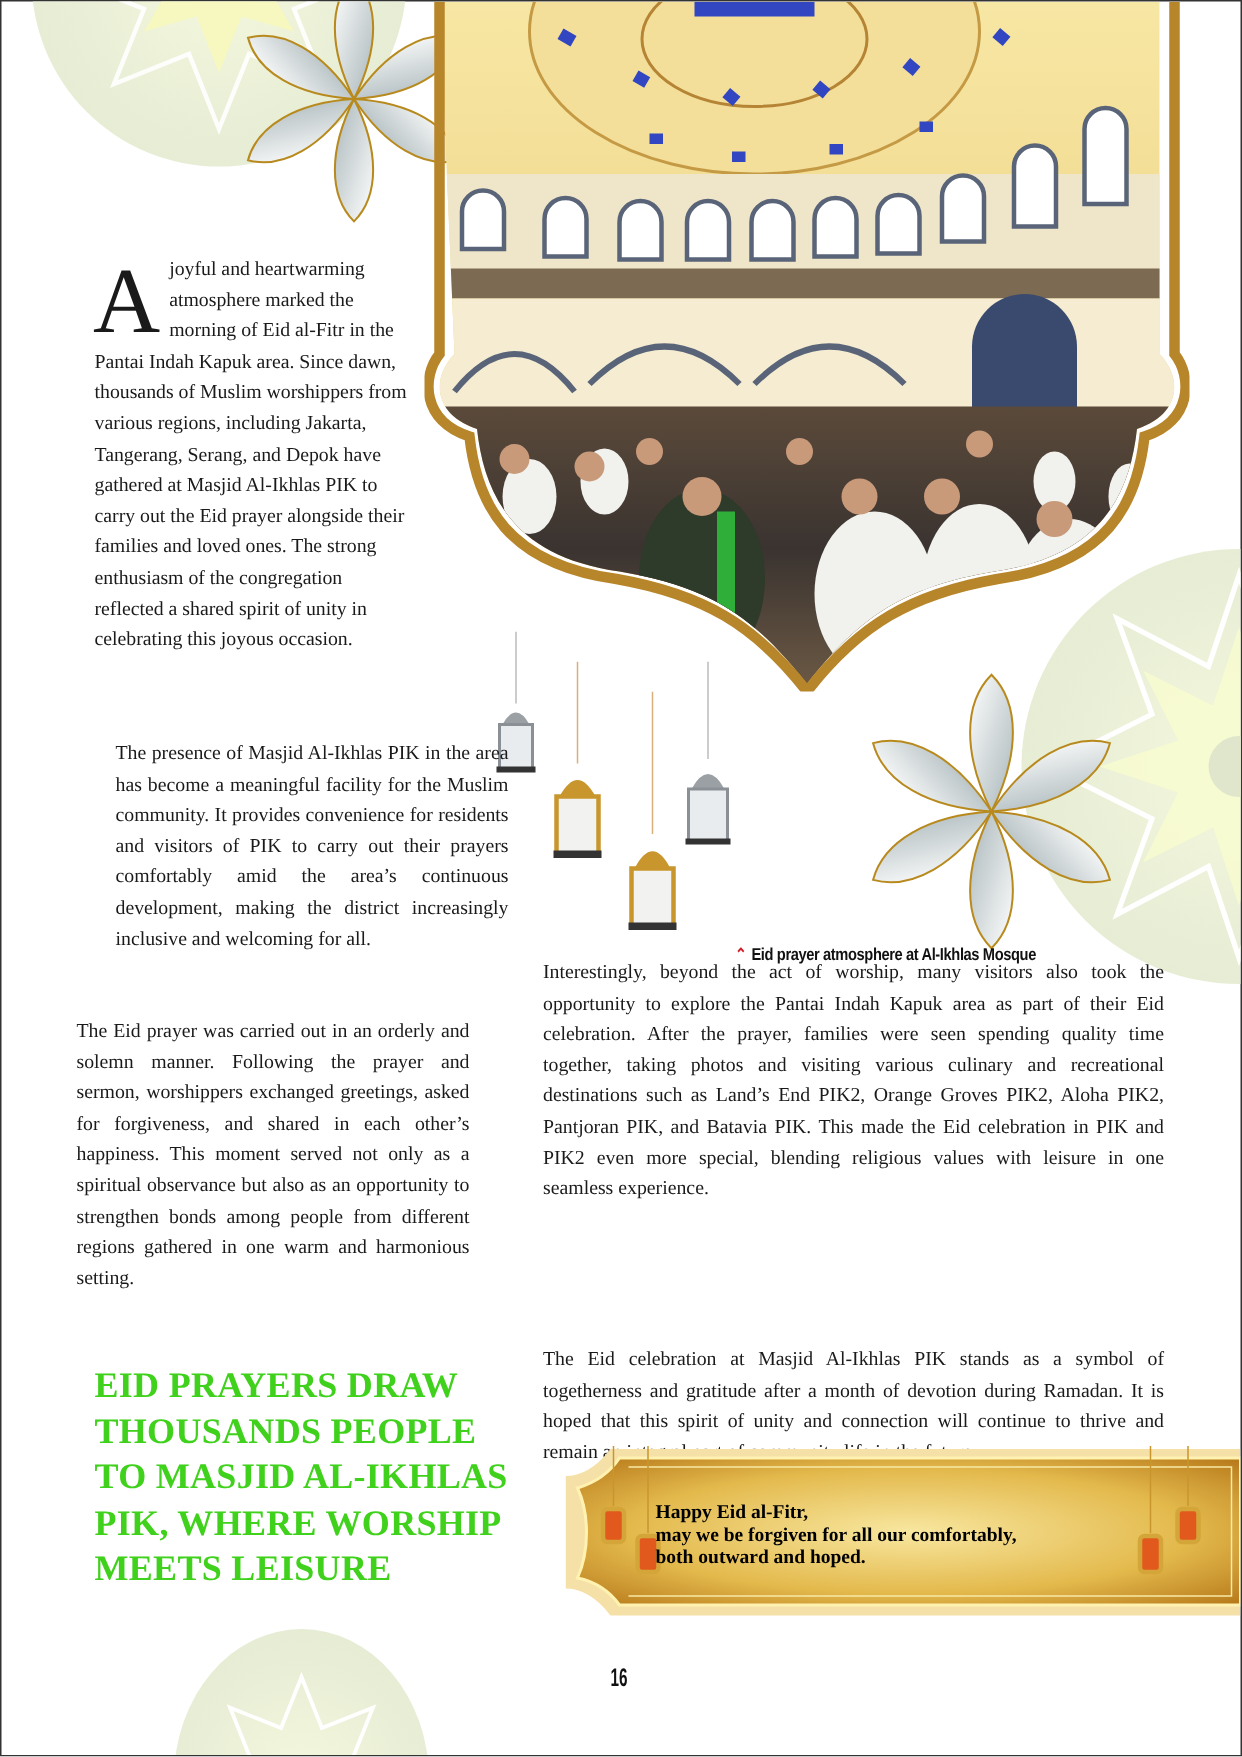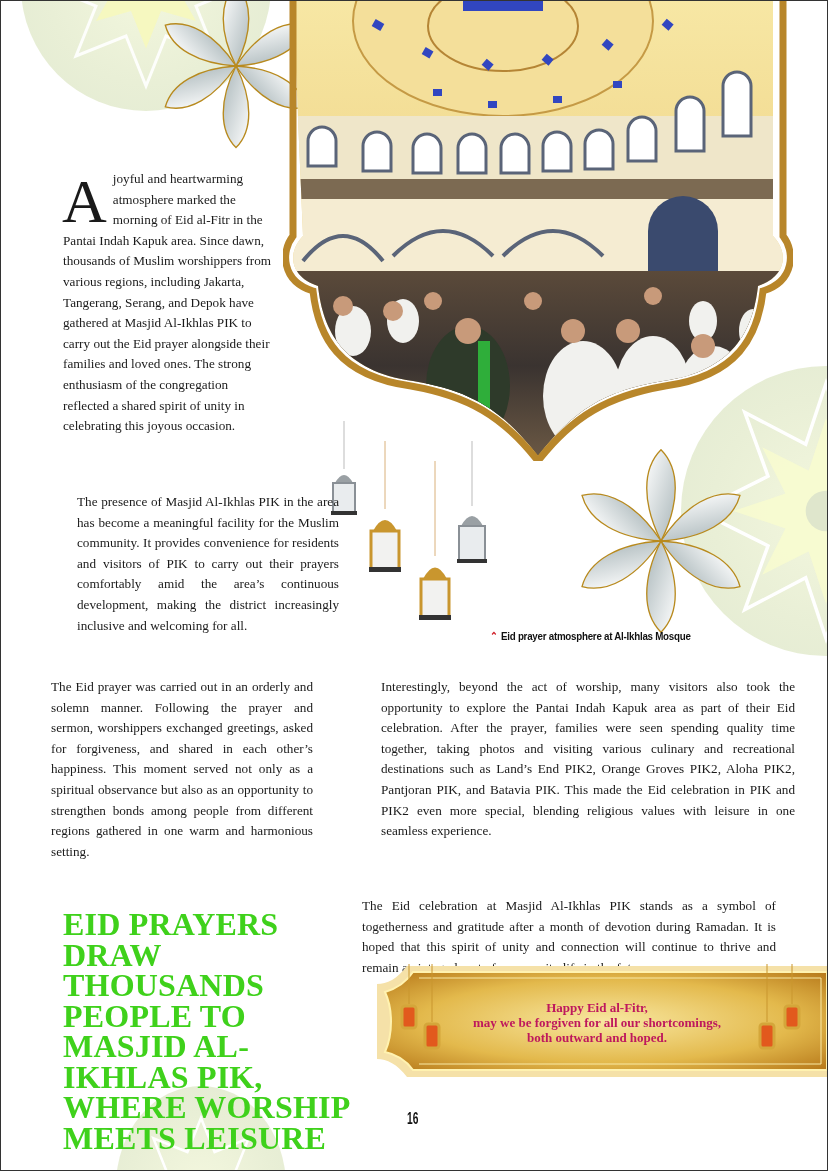--- a/index.html
+++ b/index.html
@@ -32,31 +32,31 @@
   .caption { position: absolute; left: 489px; top: 629px; font-family: "Liberation Sans", sans-serif;
      font-size: 11.5px; font-weight: bold; letter-spacing: -0.3px; color: #111; transform: scaleX(0.85); transform-origin: left; white-space: nowrap; }
   .caption .caret { color: #d0202a; margin-right: 4px; font-size: 11px; }
 
   
   .txt { position: absolute; font-size: 13.2px; line-height: 20.6px; color: #1a1a1a; }
   .intro { left: 62px; top: 168px; width: 212px; }
   .dropcap { float: left; font-size: 62px; line-height: 52px; margin: 6px 6px 0 -1px; font-family: "Liberation Serif", serif; }
   .p2 { left: 76px; top: 491px; width: 262px; text-align: justify; }
   .p3 { left: 50px; top: 676px; width: 262px; text-align: justify; }
-  .p4 { left: 361px; top: 676px; width: 414px; text-align: justify; margin-left: 19px; }
+  .p4 { left: 361px; top: 637px; width: 414px; text-align: justify; }
   .p5 { left: 361px; top: 863px; width: 414px; text-align: justify; margin-top: 32px; }
 
   .headline { position: absolute; left: 62px; top: 908px; width: 290px; color: #3fd11b;
-     font-family: "Liberation Serif", serif; font-weight: bold; font-size: 32px; line-height: 30.5px;
+     font-family: "Liberation Serif", serif; font-weight: bold; font-size: 24px; line-height: 30.5px;
      letter-spacing: 0.2px; }
 
   
   .banner { position: absolute; left: 376px; top: 963px; width: 450px; height: 115px; }
   .banner svg { position: absolute; left: 0; top: 0; width: 100%; height: 100%; }
-  .banner-text { position: absolute; left: 60px; width: 320px; top: 36px; text-align: center; color: #be185d;
+  .banner-text { position: absolute; left: 60px; width: 320px; top: 36px; text-align: left; color: #000000;
      font-weight: bold; font-size: 13px; line-height: 15px; }
 
   .page-number { position: absolute; left: 406px; top: 1108px; font-family: "Liberation Sans Narrow", "Liberation Sans", sans-serif;
      font-size: 17px; font-weight: bold; color: #111; transform: scaleX(0.6); transform-origin: left; }
 </style>
 </head>
 <body>
 
 <div class="page">
 
@@ -269,19 +269,19 @@
         <line x1="390" y1="0" x2="390" y2="58" stroke="#c9962e"></line>
           <line x1="415" y1="0" x2="415" y2="40" stroke="#c9962e"></line>
         <rect x="25" y="42" width="14" height="22" rx="3" fill="#e2591d" stroke="#d4a63a" stroke-width="3"></rect>
         <rect x="48" y="60" width="14" height="24" rx="3" fill="#e2591d" stroke="#d4a63a" stroke-width="3"></rect>
         <rect x="383" y="60" width="14" height="24" rx="3" fill="#e2591d" stroke="#d4a63a" stroke-width="3"></rect>
         <rect x="408" y="42" width="14" height="22" rx="3" fill="#e2591d" stroke="#d4a63a" stroke-width="3"></rect>
       </g>
     </svg>
     <div class="banner-text">
       <div>Happy Eid al-Fitr,</div>
-      <div>may we be forgiven for all our shortcomings,</div>
+      <div>may we be forgiven for all our comfortably,</div>
       <div>both outward and hoped.</div>
     </div>
   </div>
 
   <div class="page-number">16</div>
 </div>
 
 </body></html>

